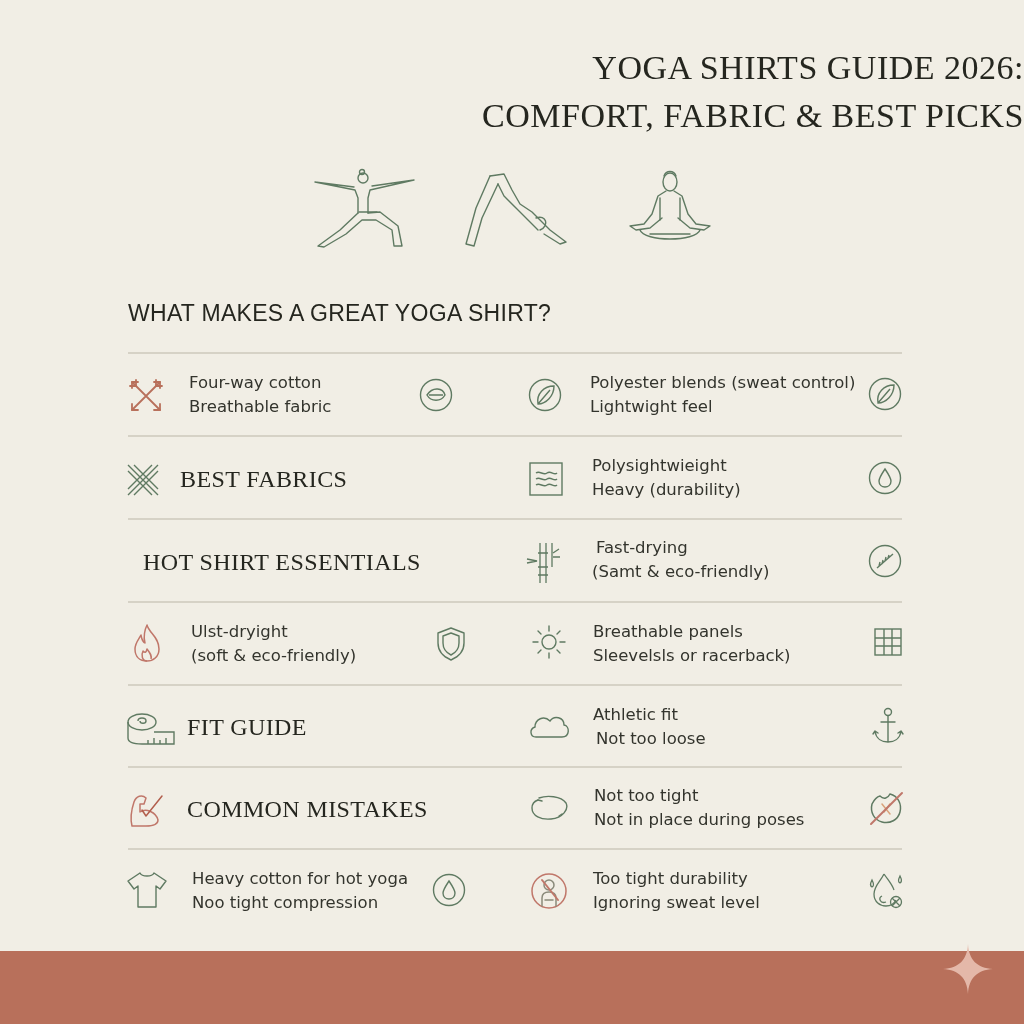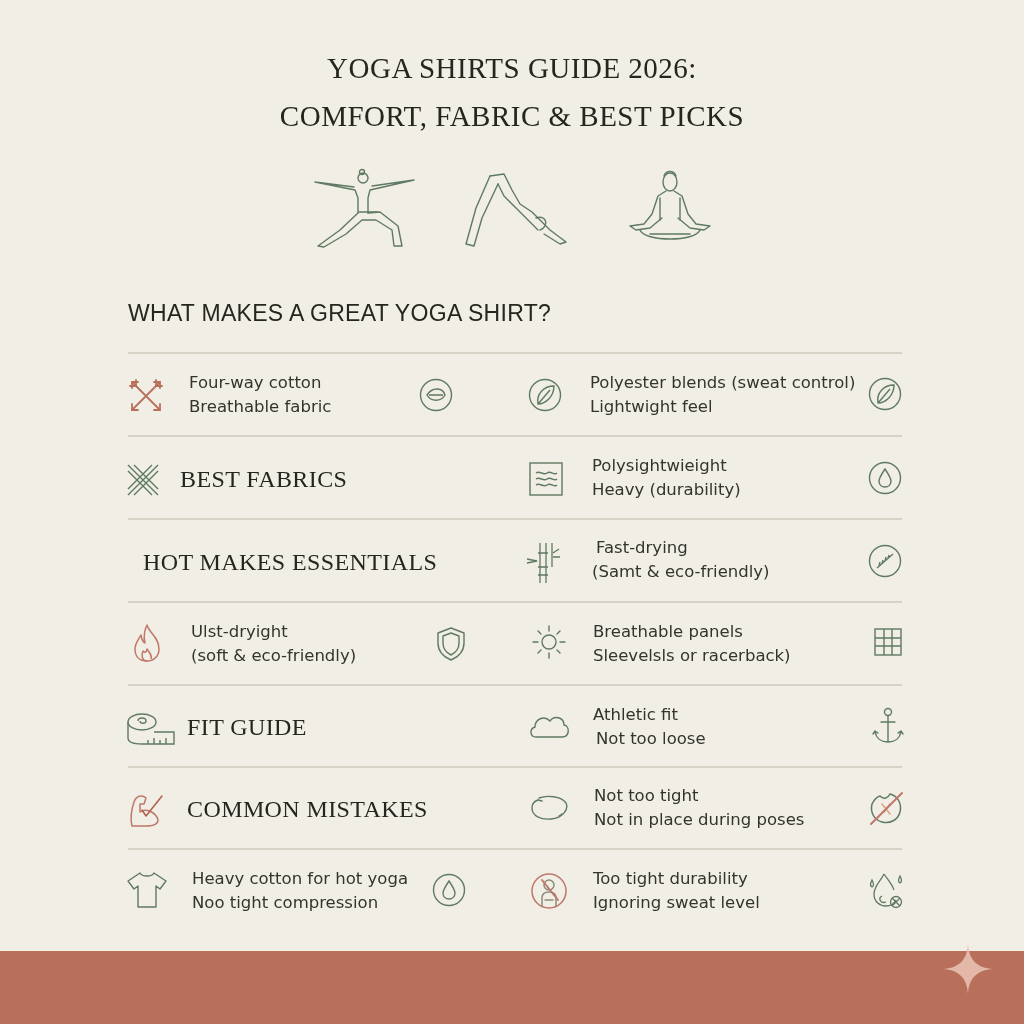--- a/index.html
+++ b/index.html
@@ -5,23 +5,23 @@
   * { box-sizing: border-box; margin: 0; padding: 0; }
   html, body { width: 1024px; height: 1024px; overflow: hidden; }
   body {
     background: #f1eee5;
     font-family: "DejaVu Sans", sans-serif;
     color: #2a2a24;
     position: relative;
   }
   .title {
     position: absolute; top: 44px; left: 0; width: 1024px;
-    text-align: center;
+    text-align: right;
     font-family: "Liberation Serif", serif;
-    font-size: 29px; line-height: 48px;
+    font-size: 34px; line-height: 48px;
     color: #25261f;
     letter-spacing: 0.5px;
   }
   .poses {
     position: absolute; top: 168px; left: 300px; width: 420px; height: 82px;
   }
   .poses svg { position: absolute; top: 0; }
   .section-heading {
     position: absolute; top: 300px; left: 128px;
     font-family: "Liberation Sans", sans-serif;
@@ -127,21 +127,21 @@
 </svg>
 <div class="row-text" style="left:592px;top:454px">
   <div>Polysightwieight</div>
   <div>Heavy (durability)</div>
 </div>
 <svg class="icon" style="left:868px;top:461px" width="34" height="34" viewBox="0 0 34 34" fill="none" stroke="#5f7a62" stroke-width="1.4">
   <circle cx="17" cy="17" r="15.5"></circle>
   <path d="M17 8 C13 14 11 17 11 20 C11 24 14 26 17 26 C20 26 23 24 23 20 C23 17 21 14 17 8 Z"></path>
 </svg>
 
-<div class="cat-heading" style="left:143px;top:549px">HOT MAKES ESSENTIALS</div>
+<div class="cat-heading" style="left:143px;top:549px">HOT SHIRT ESSENTIALS</div>
 <svg class="icon" style="left:525px;top:541px" width="36" height="44" viewBox="0 0 36 44" fill="none" stroke="#5f7a62" stroke-width="1.3">
   <path d="M15 2 L15 42 M21 2 L21 42 M27 2 L27 26"></path>
   <path d="M13 12 L23 12 M13 26 L23 26 M13 34 L23 34"></path>
   <path d="M2 22 L12 20 L2 18 M28 12 L34 8 M28 16 L35 16"></path>
 </svg>
 <div class="row-text" style="left:592px;top:536px">
   <div style="padding-left:4px">Fast-drying</div>
   <div>(Samt &amp; eco-friendly)</div>
 </div>
 <svg class="icon" style="left:868px;top:544px" width="34" height="34" viewBox="0 0 34 34" fill="none" stroke="#5f7a62" stroke-width="1.4">

